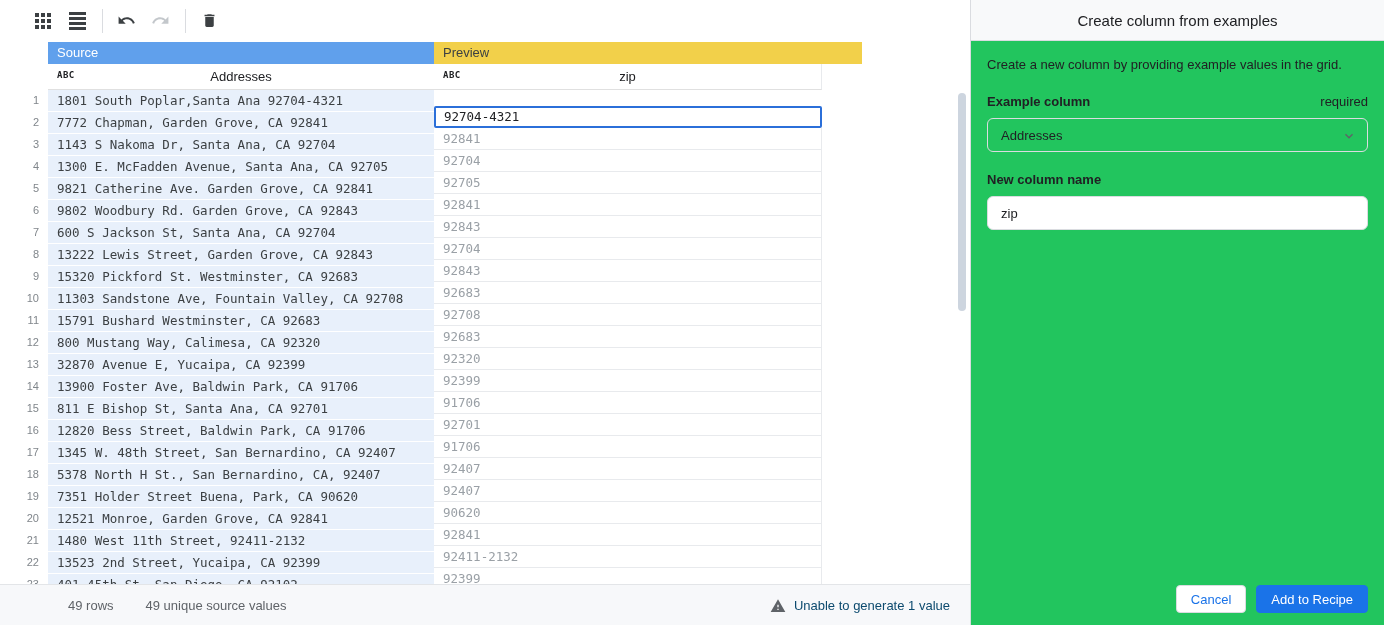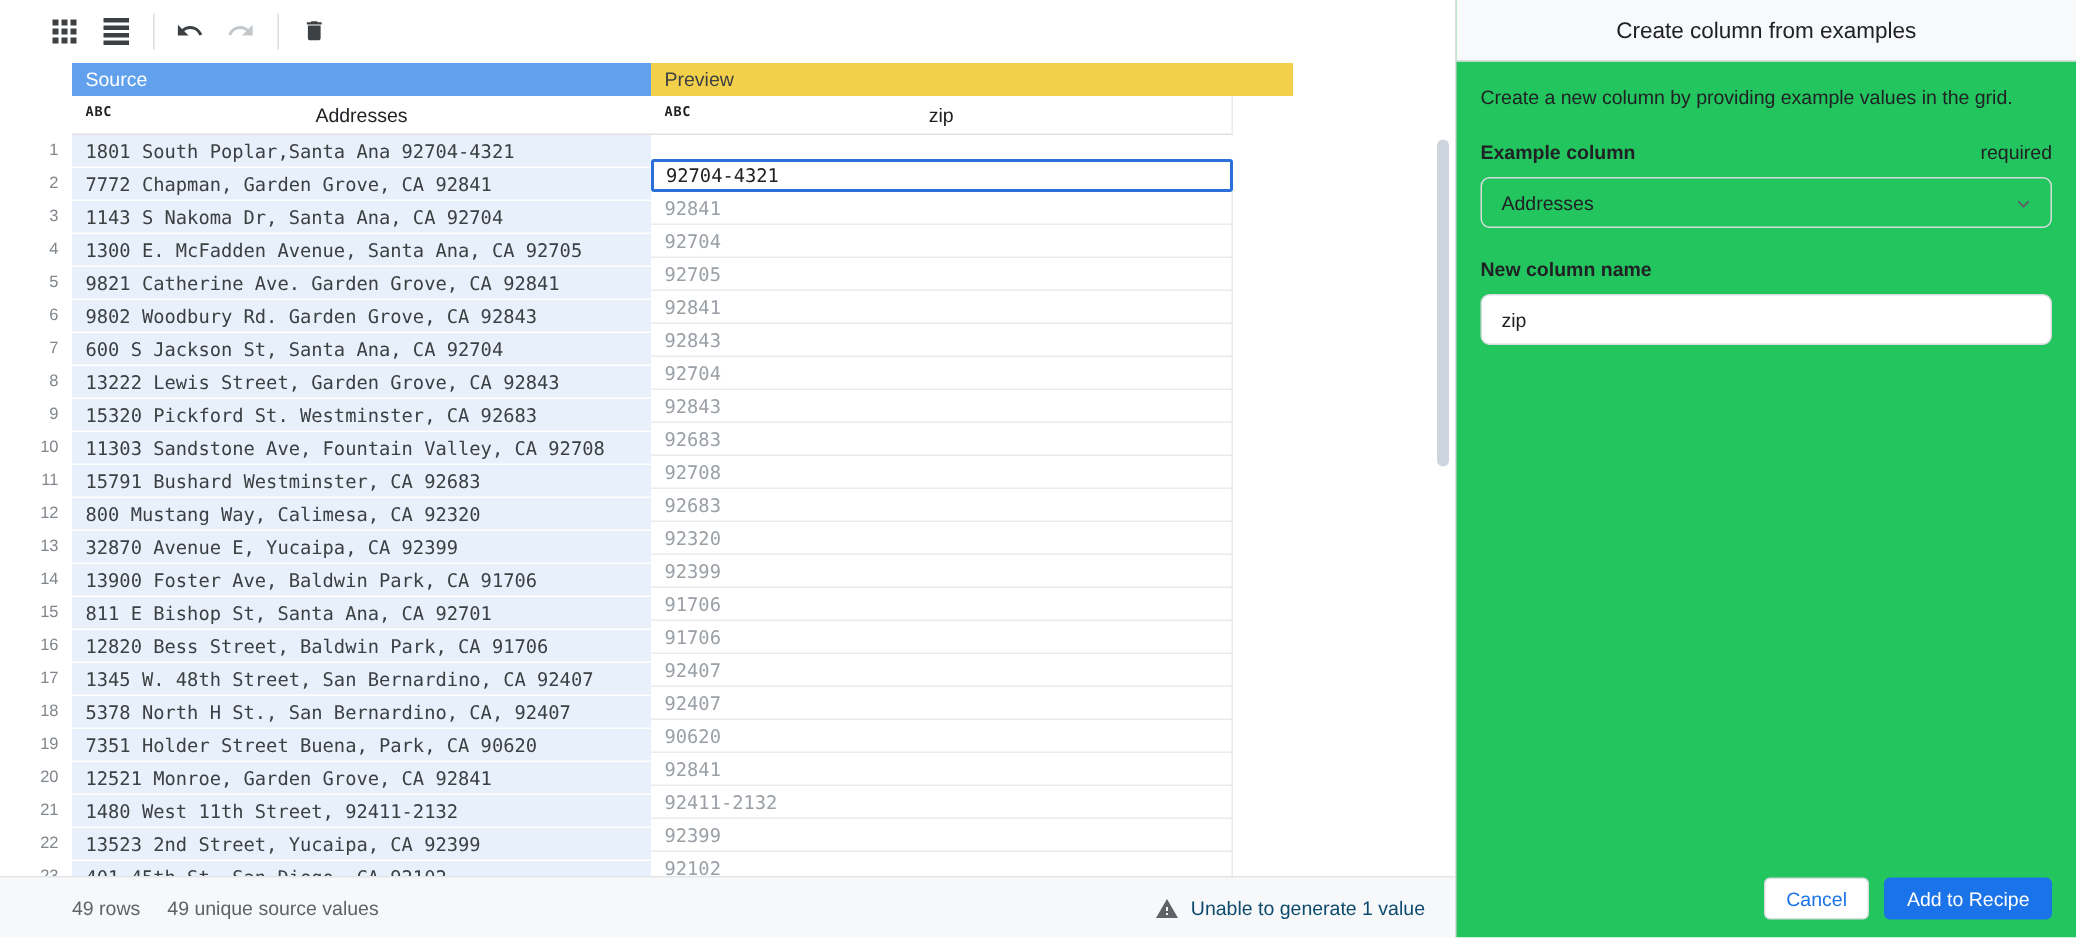--- a/index.html
+++ b/index.html
@@ -39,22 +39,22 @@
   .scell { height:22px; line-height:21px; border-bottom:1px solid #ffffff; background:#e8f0fb; padding-left:9px; font-family:"DejaVu Sans Mono",monospace; font-size:12.5px; color:#3c4043; white-space:nowrap; overflow:hidden; }
   #preview-cells { position:absolute; left:434px; top:16px; width:388px; }
   .pcell { height:22px; line-height:21px; border-bottom:1px solid #e8eaed; border-right:1px solid #e8eaed; background:#fff; padding-left:9px; font-family:"DejaVu Sans Mono",monospace; font-size:12.5px; color:#9aa0a6; white-space:nowrap; overflow:hidden; }
   .pcell.sel { border:2px solid #2b6fd9; border-radius:2px; color:#202124; line-height:18px; padding-left:8px; }
 
   
   #v-scrollbar { position:absolute; left:958px; top:93px; width:8px; height:218px; background:#cdd5df; border-radius:4px; }
 
   
   #grid-footer { position:absolute; left:0; top:584px; width:970px; height:41px; background:#f7f8fa; border-top:1px solid #e3e5e8; display:flex; align-items:center; font-size:13px; color:#5f6368; }
-  #rows-count { margin-left:48px; }
-  #unique-count { margin-left:18px;text-align:center; }
+  #rows-count { margin-left:68px; }
+  #unique-count { margin-left:32px;text-align:center; }
   #warning { position:absolute; right:20px; top:0; height:41px; display:flex; align-items:center; color:#0c4a6e; }
   #warning svg { fill:#5f6368; margin-right:8px; }
 
   
   #side-panel { position:absolute; left:970px; top:0; width:414px; height:625px; background:#22c55e; border-left:1px solid #dadce0; }
   #panel-header { height:41px; background:#f8f9fa; border-bottom:1px solid #dadce0; display:flex; align-items:center; justify-content:center; font-size:15px; color:#202124; }
   #panel-body { padding:16px; }
   #panel-desc { font-size:13px; color:#202124; margin-bottom:22px; }
   .field-labels { display:flex; justify-content:space-between; align-items:baseline; margin-bottom:9px; }
   .flabel { font-size:13px; font-weight:700; color:#202124; }
@@ -185,20 +185,21 @@
           <div class="pcell">92841</div>
           <div class="pcell">92843</div>
           <div class="pcell">92704</div>
           <div class="pcell">92843</div>
           <div class="pcell">92683</div>
           <div class="pcell">92708</div>
           <div class="pcell">92683</div>
           <div class="pcell">92320</div>
           <div class="pcell">92399</div>
           <div class="pcell">91706</div>
+          <div class="pcell">92701</div>
           <div class="pcell">91706</div>
           <div class="pcell">92407</div>
           <div class="pcell">92407</div>
           <div class="pcell">90620</div>
           <div class="pcell">92841</div>
           <div class="pcell">92411-2132</div>
           <div class="pcell">92399</div>
           <div class="pcell">92102</div>
         </div>
     </div>

